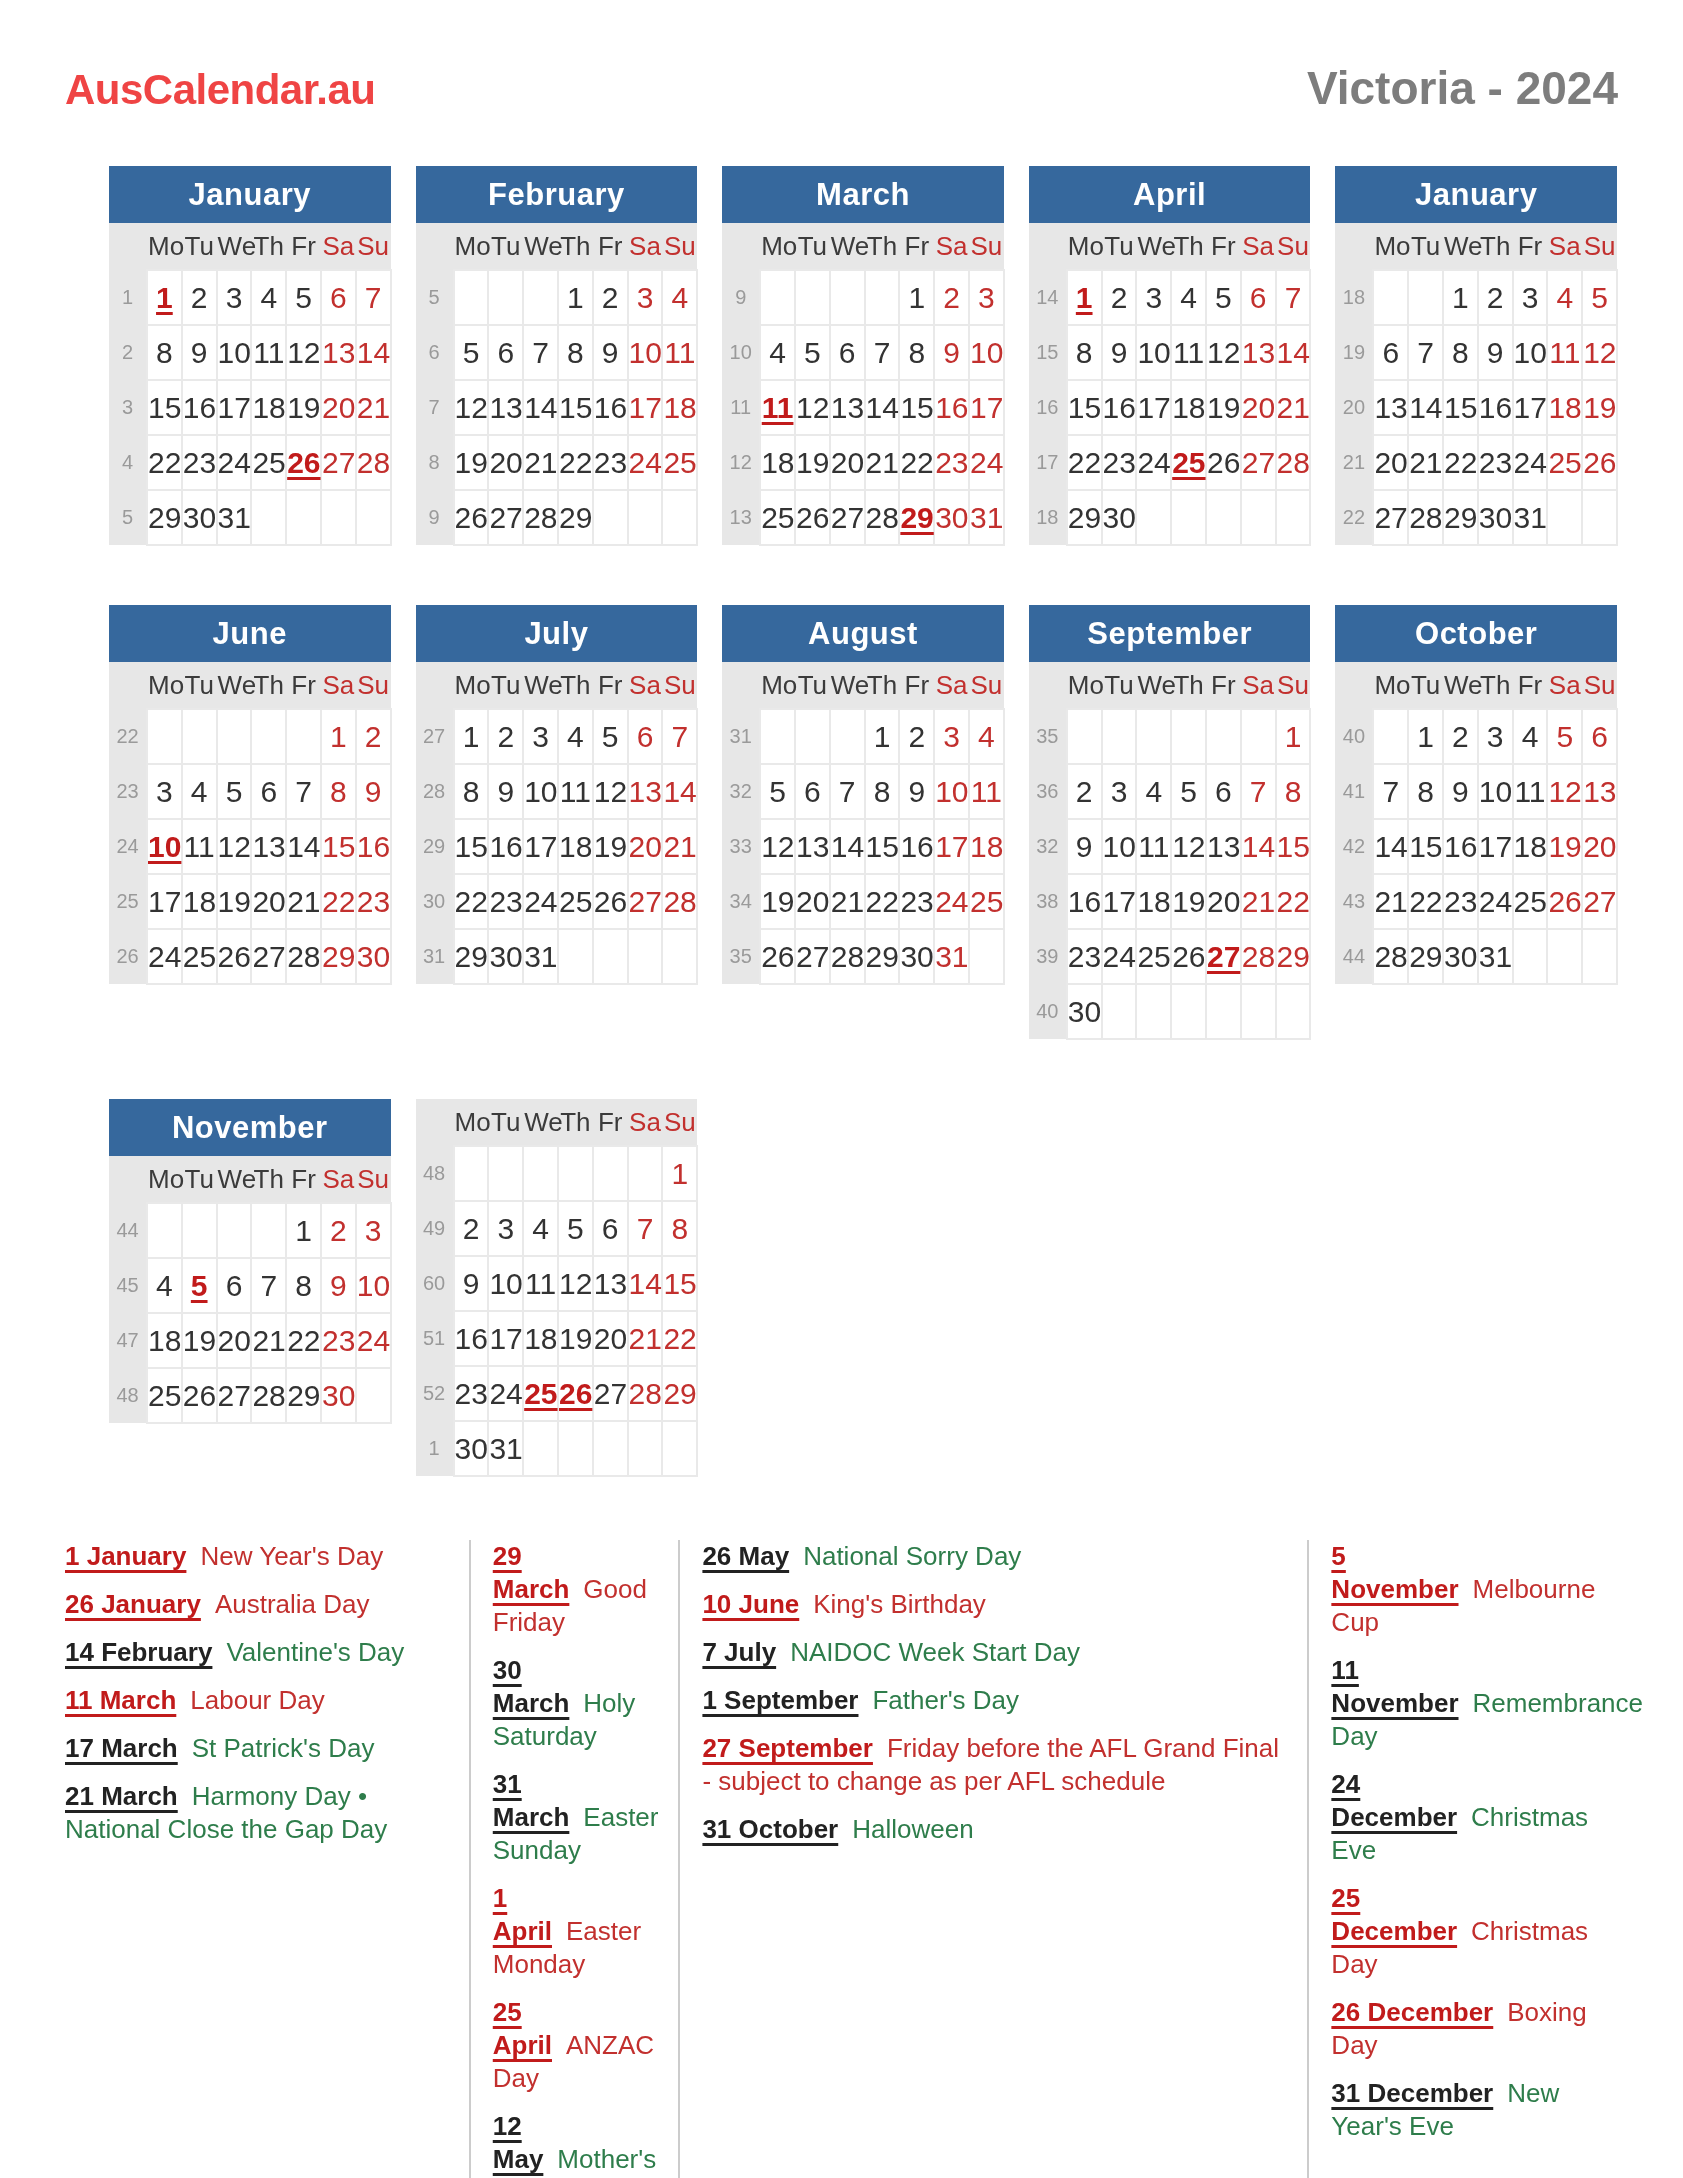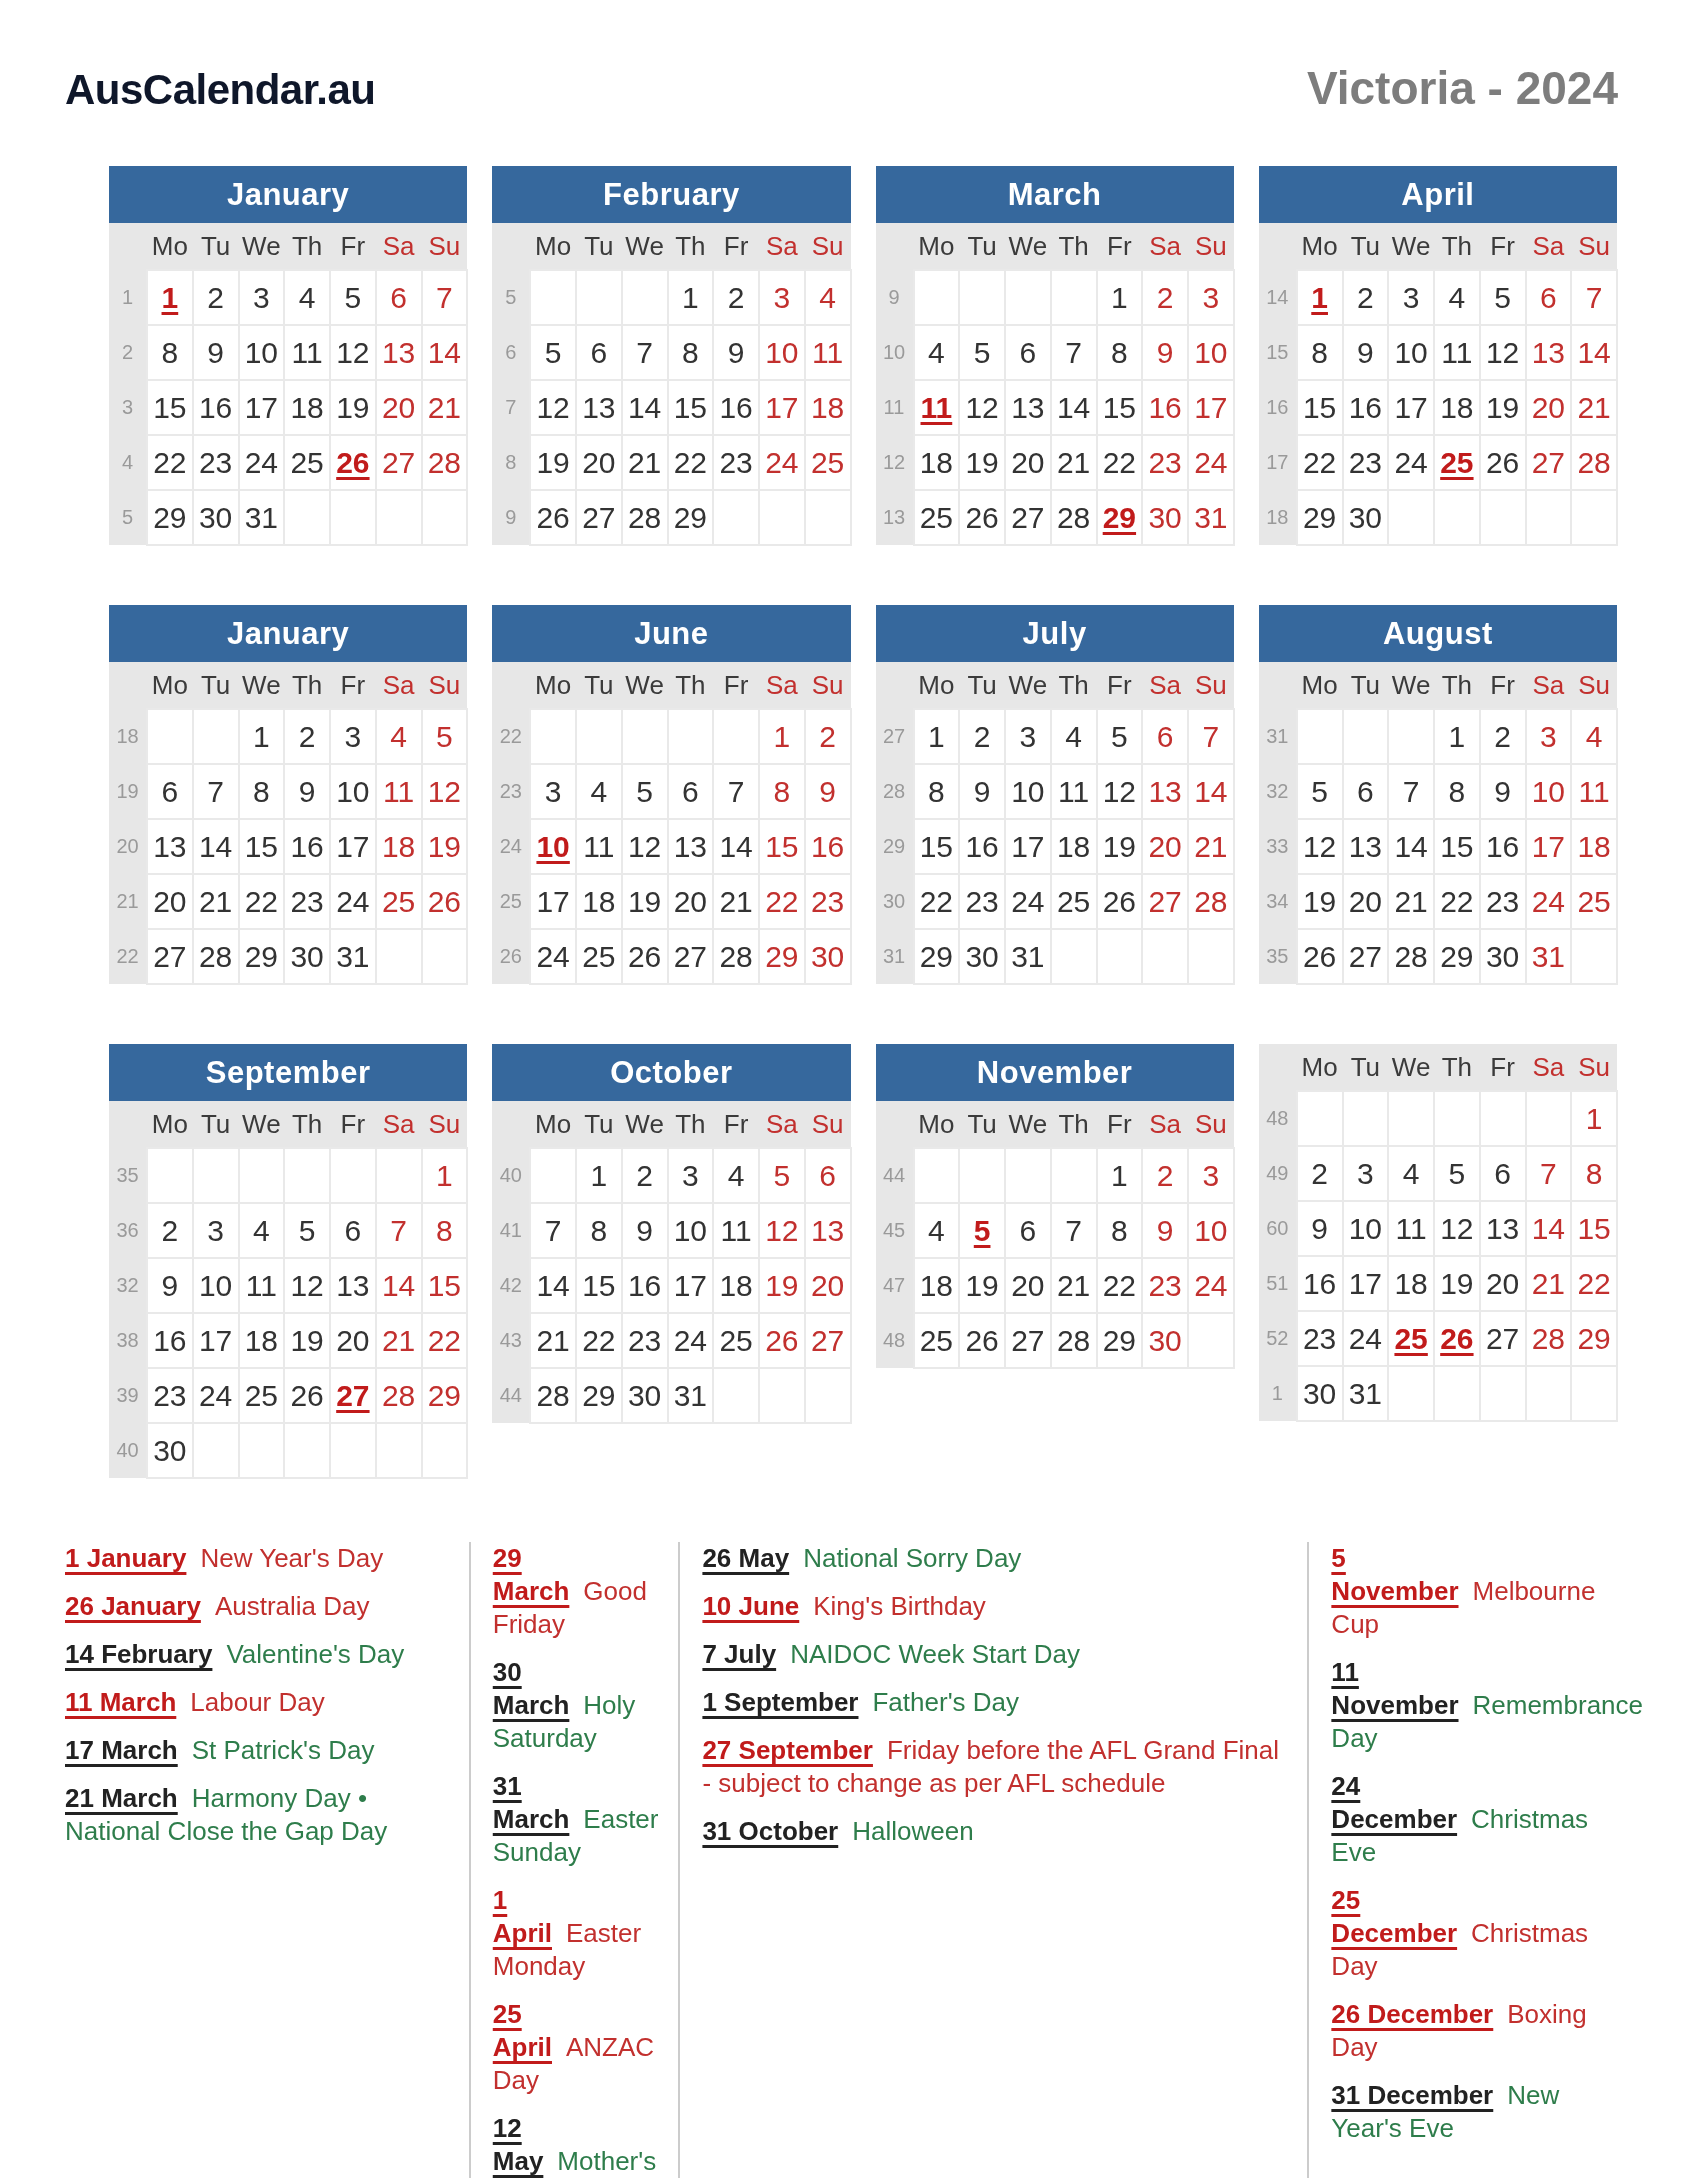--- a/index.html
+++ b/index.html
@@ -9,28 +9,28 @@
     overflow: hidden;
     font-family: "Liberation Sans", "DejaVu Sans", sans-serif;
   }
   .page { width: 1683px; height: 2178px; position: relative; }
 
   
   .topbar {
     display: flex; justify-content: space-between; align-items: baseline;
     margin: 61px 65px 0 65px;
   }
-  .site   { font-size: 42px; font-weight: bold; color: #0f172a; letter-spacing: -0.5px; }
+  .site   { font-size: 42px; font-weight: bold; color: #ef4444; letter-spacing: -0.5px; }
   .region { font-size: 46px; font-weight: bold; color: #7D7D7D; text-align: center; }
 
   
   .months {
     margin: 51px 65px 0 65px;
     display: grid;
-    grid-template-columns: repeat(4, 1fr);
+    grid-template-columns: repeat(5, 1fr);
     column-gap: 24px;
     row-gap: 59px;
     align-items: start;
     padding-left: 44px;
   }
   table.month {
     width: 100%;
     border-collapse: collapse;
     table-layout: fixed;
   }

